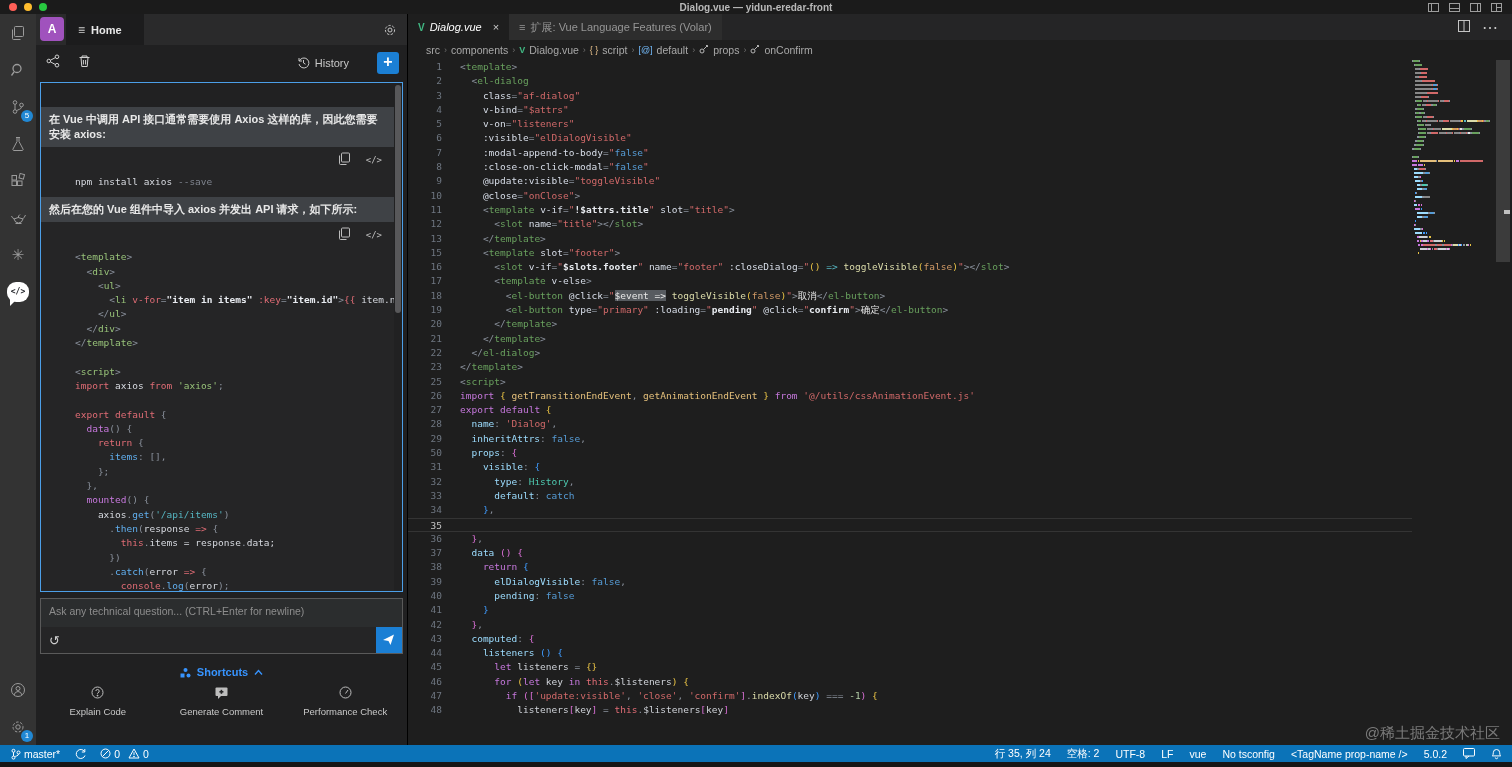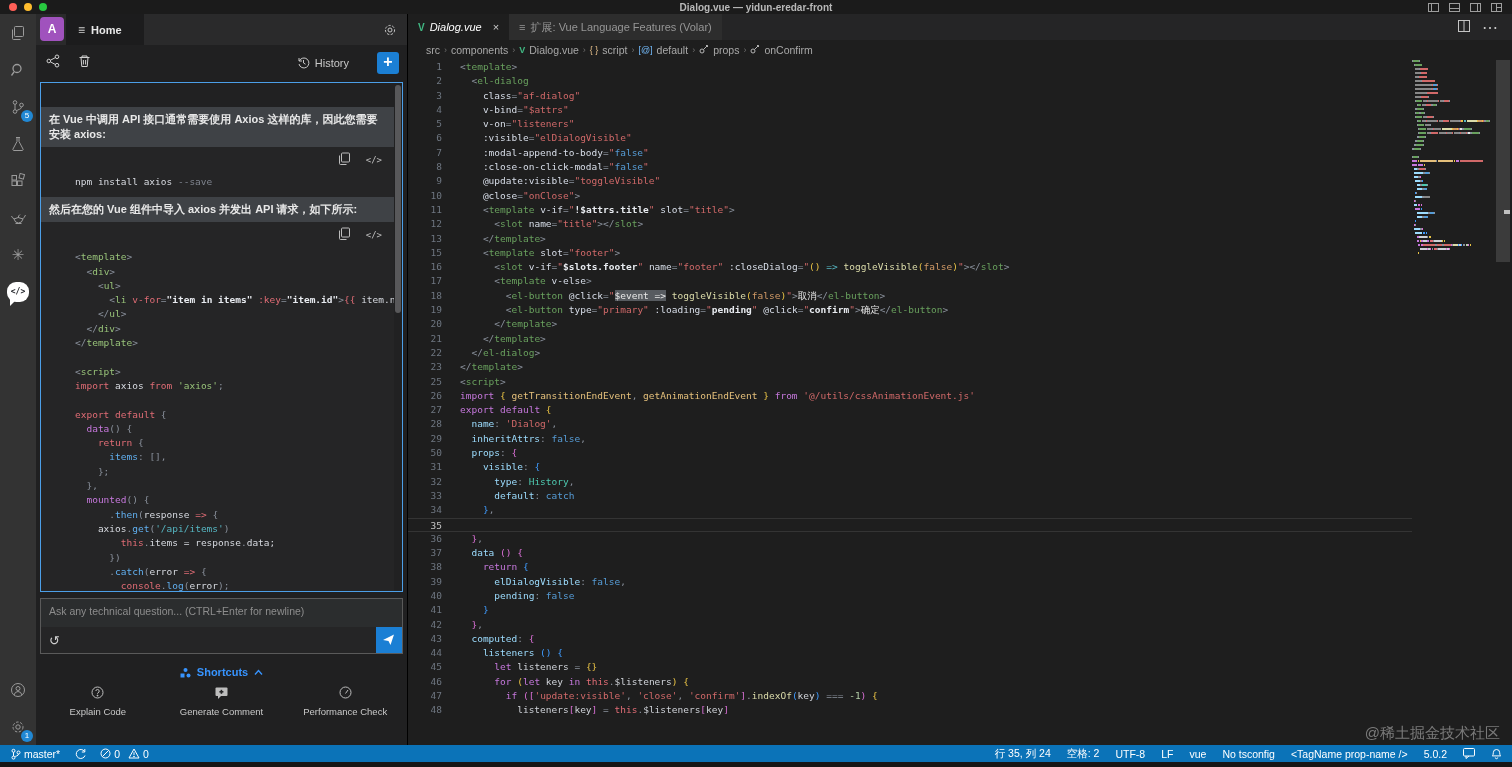--- a/index.html
+++ b/index.html
@@ -302,22 +302,22 @@
                 <div class="cl"><span class="lc"><span class="tk-p">&lt;</span><span class="tk-bt">script</span><span class="tk-p">&gt;</span></span></div>
                 <div class="cl"><span class="lc"><span class="tk-bk">import</span><span class="tk-bw"> axios </span><span class="tk-bk">from</span><span class="tk-bw"> </span><span class="tk-bs">'axios'</span><span class="tk-p">;</span></span></div>
                 <div class="cl"><span class="lc"></span></div>
                 <div class="cl"><span class="lc"><span class="tk-bk">export</span><span class="tk-bw"> </span><span class="tk-bk">default</span><span class="tk-bw"> </span><span class="tk-p">{</span></span></div>
                 <div class="cl"><span class="lc"><span class="tk-i">  </span><span class="tk-bfn">data</span><span class="tk-p">() {</span></span></div>
                 <div class="cl"><span class="lc"><span class="tk-i">    </span><span class="tk-bk">return</span><span class="tk-bw"> </span><span class="tk-p">{</span></span></div>
                 <div class="cl"><span class="lc"><span class="tk-i">      </span><span class="tk-bkey">items</span><span class="tk-p">: [],</span></span></div>
                 <div class="cl"><span class="lc"><span class="tk-i">    </span><span class="tk-p">};</span></span></div>
                 <div class="cl"><span class="lc"><span class="tk-i">  </span><span class="tk-p">},</span></span></div>
                 <div class="cl"><span class="lc"><span class="tk-i">  </span><span class="tk-bfn">mounted</span><span class="tk-p">() {</span></span></div>
+                <div class="cl"><span class="lc"><span class="tk-i">    </span><span class="tk-bw">axios</span><span class="tk-p">.</span><span class="tk-bfn2">get</span><span class="tk-p">(</span><span class="tk-bs3">'/api/items'</span><span class="tk-p">)</span></span></div>
                 <div class="cl"><span class="lc"><span class="tk-i">      </span><span class="tk-p">.</span><span class="tk-bfn2">then</span><span class="tk-p">(</span><span class="tk-bw">response</span><span class="tk-bw"> </span><span class="tk-bk">=&gt;</span><span class="tk-bw"> </span><span class="tk-p">{</span></span></div>
-                <div class="cl"><span class="lc"><span class="tk-i">    </span><span class="tk-bw">axios</span><span class="tk-p">.</span><span class="tk-bfn2">get</span><span class="tk-p">(</span><span class="tk-bs3">'/api/items'</span><span class="tk-p">)</span></span></div>
                 <div class="cl"><span class="lc"><span class="tk-i">        </span><span class="tk-th">this</span><span class="tk-p">.</span><span class="tk-bw">items</span><span class="tk-bw"> = </span><span class="tk-bw">response</span><span class="tk-p">.</span><span class="tk-bw">data;</span></span></div>
                 <div class="cl"><span class="lc"><span class="tk-i">      </span><span class="tk-p">})</span></span></div>
                 <div class="cl"><span class="lc"><span class="tk-i">      </span><span class="tk-p">.</span><span class="tk-bfn2">catch</span><span class="tk-p">(</span><span class="tk-bw">error</span><span class="tk-bw"> </span><span class="tk-bk">=&gt;</span><span class="tk-bw"> </span><span class="tk-p">{</span></span></div>
                 <div class="cl"><span class="lc"><span class="tk-i">        </span><span class="tk-th">console</span><span class="tk-p">.</span><span class="tk-bfn2">log</span><span class="tk-p">(</span><span class="tk-bw">error</span><span class="tk-p">);</span></span></div>
                 <div class="cl"><span class="lc"><span class="tk-i">      </span><span class="tk-p">});</span></span></div>
               </div>
           </div>
         </div>
         <div class="chat-scroll"></div>
       </div>

